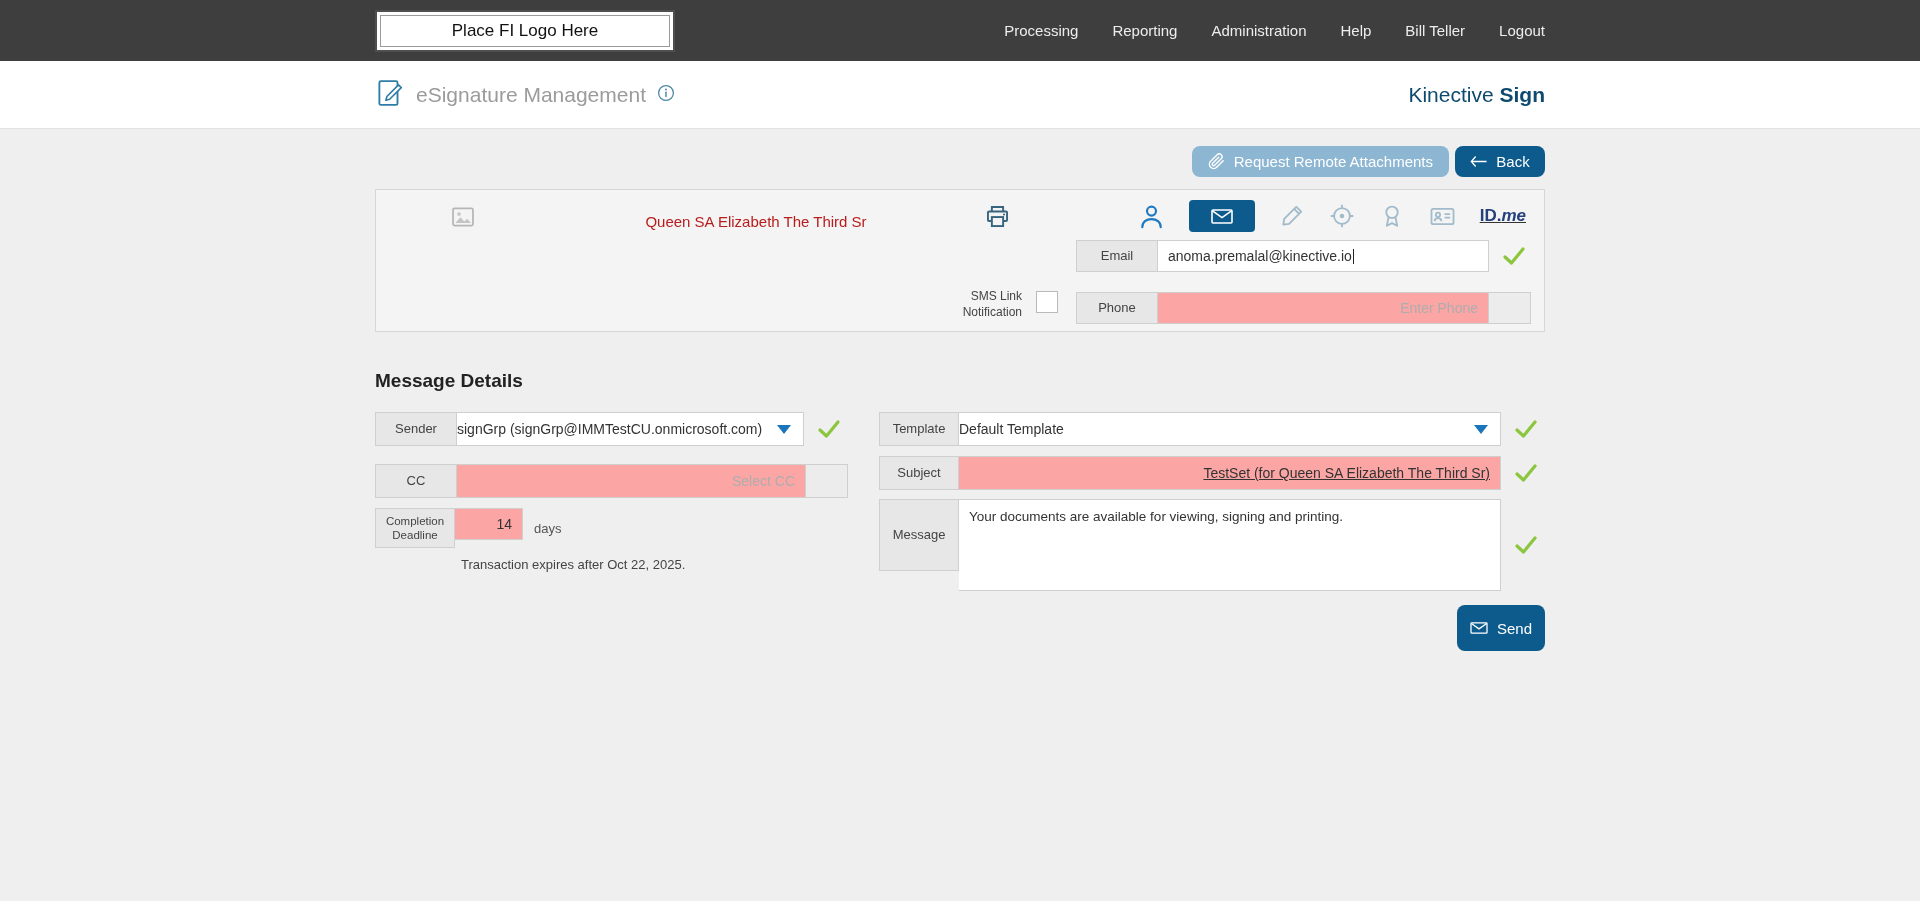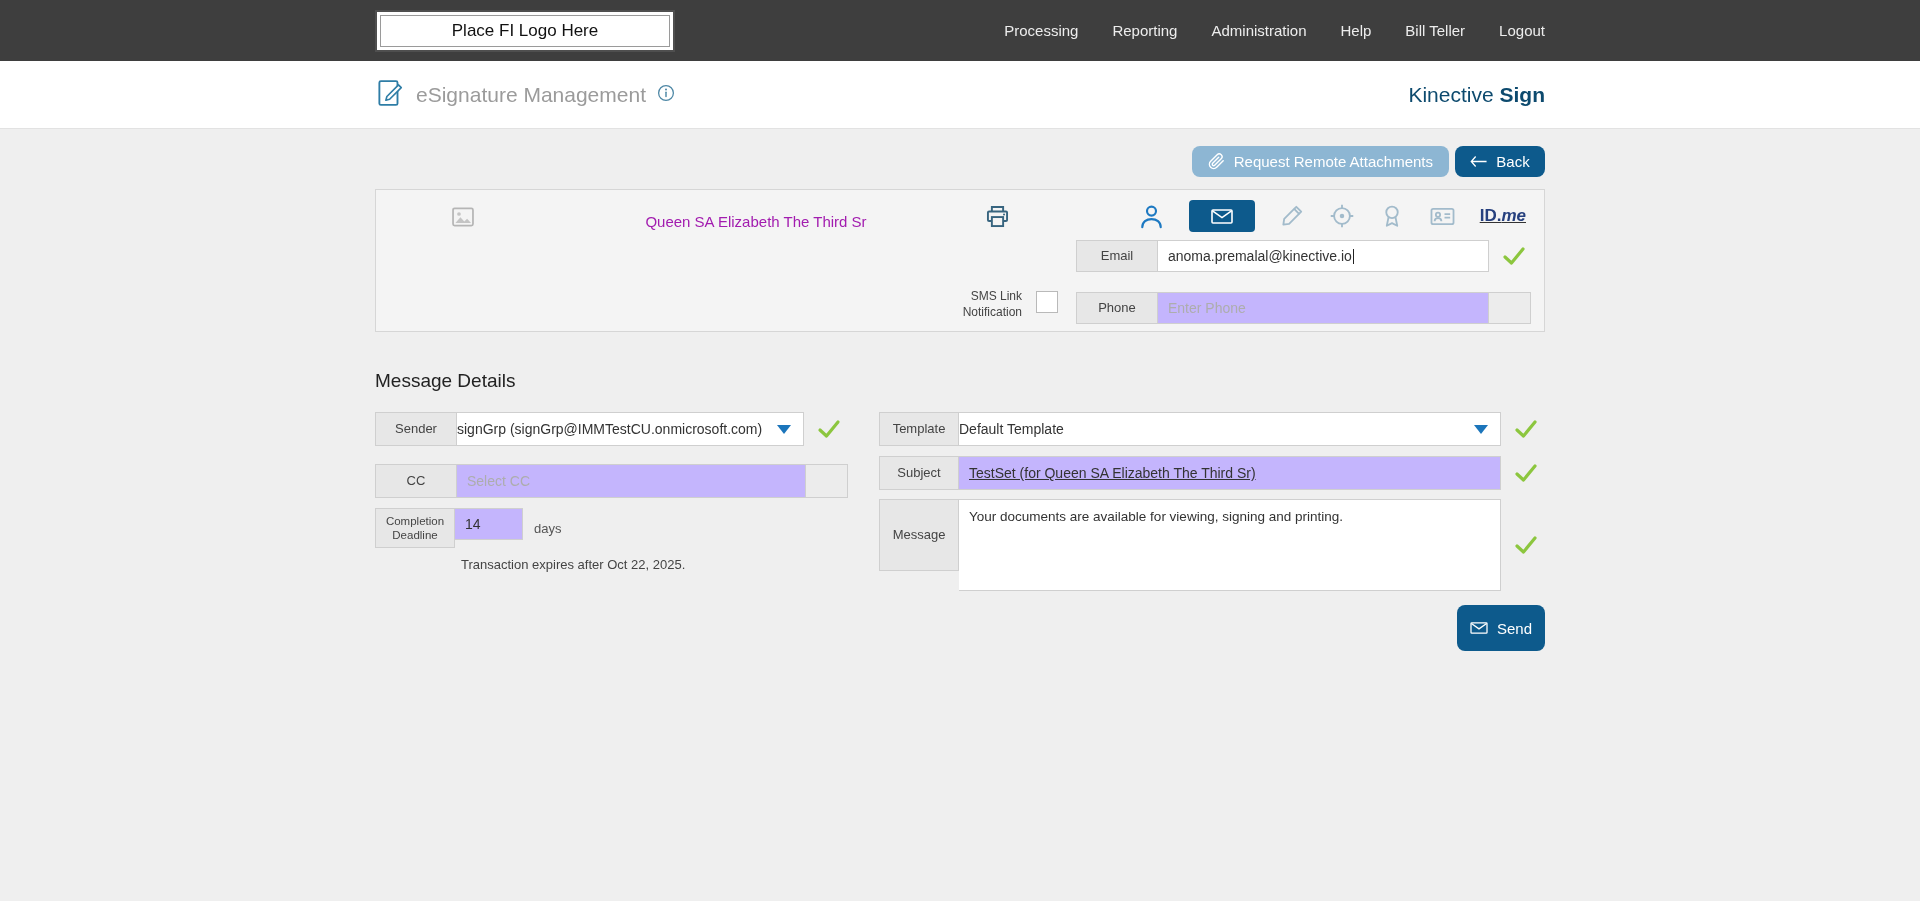--- a/index.html
+++ b/index.html
@@ -38,21 +38,21 @@
          height: 31px; border: none; border-radius: 8px; color: #fff; font-size: 15px;
          font-family: "Liberation Sans", sans-serif; cursor: pointer; }
   .btn-light { background: #8db6d3; padding: 0 16px; }
   .btn-dark  { background: #0d5a8c; width: 90px; }
 
   
   .recipient-card { margin-top: 12px; height: 143px; background: #f4f4f4;
                     border: 1px solid #d6d6d6; position: relative; }
   .img-placeholder { position: absolute; left: 74px; top: 14px; }
   .recipient-name { position: absolute; left: 380px; top: 23px; transform: translateX(-50%);
-                    font-size: 15px; color: #a21caf; white-space: nowrap; }
+                    font-size: 15px; color: #b91c1c; white-space: nowrap; }
   .printer-wrap { position: absolute; left: 608px; top: 13px; cursor: pointer; }
   .delivery-icons { position: absolute; top: 10px; right: 18px;
                     display: flex; align-items: center; gap: 24px; text-decoration: underline; }
   .icon-btn { cursor: pointer; display: flex; align-items: center; }
   .email-method-btn { width: 66px; height: 32px; background: #0d5a8c; border-radius: 4px;
                       display: flex; align-items: center; justify-content: center; cursor: pointer; }
   .idme-logo { font-size: 17px; font-weight: bold; color: #26407e; cursor: pointer; white-space: nowrap; }
   .idme-logo i { font-style: italic; }
 
   .field-label { background: #e7e7e7; border: 1px solid #cfcfcf; display: flex;
@@ -65,28 +65,28 @@
                 font-size: 14px; color: #333; overflow: hidden; white-space: nowrap; }
   .caret-bar { display: inline-block; width: 1px; height: 15px; background: #222; margin-left: 1px; }
 
   .sms-label { position: absolute; top: 99px; left: 556px; width: 90px; text-align: right;
                font-size: 12px; color: #444; line-height: 1.3; }
   .sms-checkbox { position: absolute; top: 101px; left: 660px; width: 22px; height: 22px;
                   background: #fff; border: 1px solid #b9b9b9; cursor: pointer; }
 
   .phone-row { position: absolute; top: 102px; left: 700px; display: flex; align-items: center; }
   .phone-row .field-label { width: 82px; height: 32px; }
-  input.text-input { height: 32px; background: #c4b5fd; border: 1px solid #cfcfcf; border-left: none;
+  input.text-input { height: 32px; background: #fca5a5; border: 1px solid #cfcfcf; border-left: none;
                      padding: 0 10px; font-size: 14px; color: #333;
-                     font-family: "Liberation Sans", sans-serif; outline: none; }
+                     font-family: "Liberation Sans", sans-serif; outline: none; text-align: right; }
   input.text-input::placeholder { color: #adadad; }
   .disabled-box { background: #ececec; border: 1px solid #cfcfcf; border-left: none; }
 
   
-  .section-heading { margin: 38px 0 0 0; font-size: 19px; font-weight: 400; color: #222; }
+  .section-heading { margin: 38px 0 0 0; font-size: 19px; font-weight: 700; color: #222; }
   .details { display: flex; justify-content: space-between; align-items: flex-start; margin-top: 20px; }
   .col-left { width: 473px; }
   .col-right { width: 666px; }
   .form-row { display: flex; align-items: stretch; }
   .col-left .field-label { width: 82px; }
   .col-right .field-label { width: 80px; }
   .row-h { height: 34px; }
   .select-box { position: relative; background: #fff; border: 1px solid #cfcfcf; border-left: none;
                 display: flex; align-items: center; padding: 0 30px 0 0; font-size: 14px;
                 color: #333; cursor: pointer; white-space: nowrap; overflow: hidden; }

